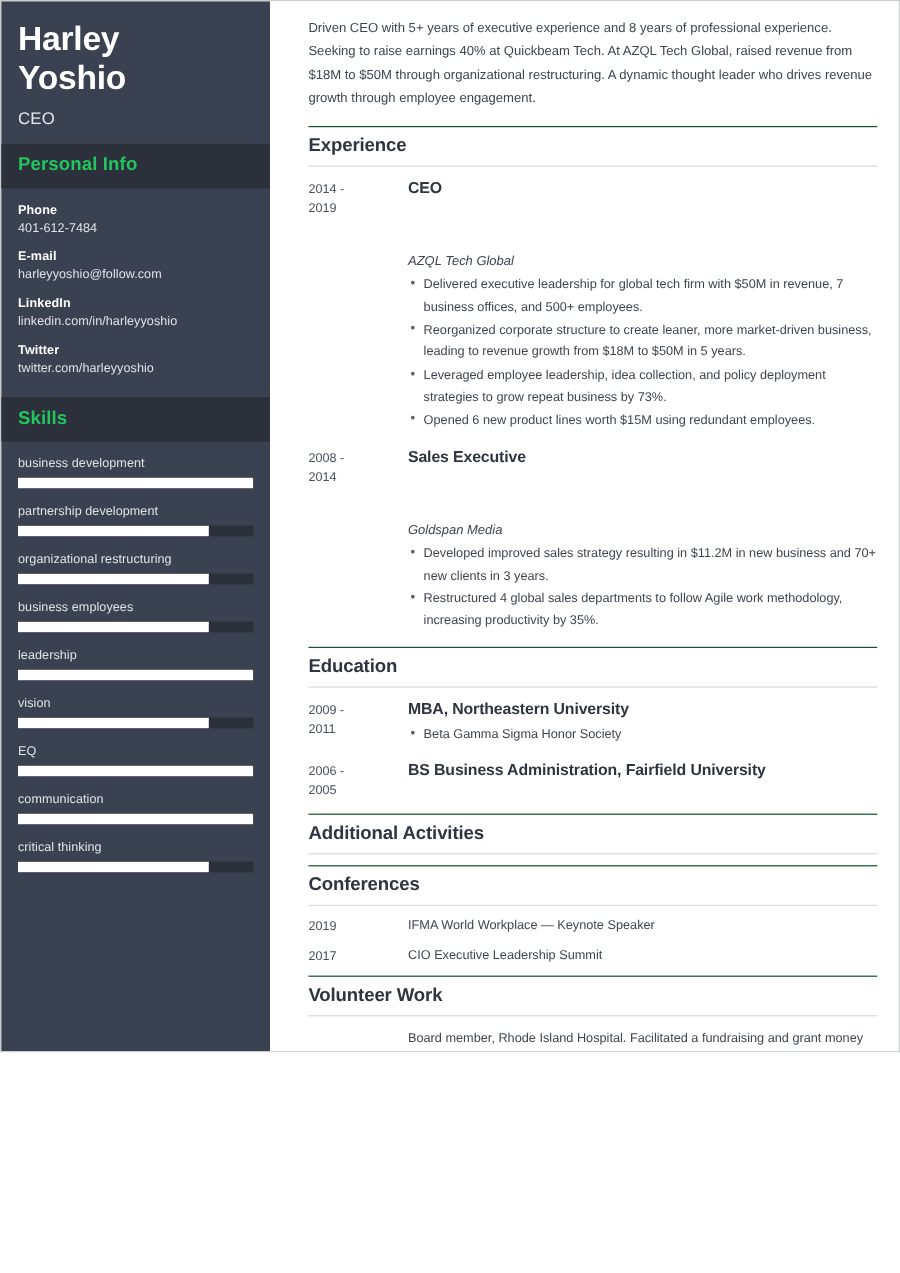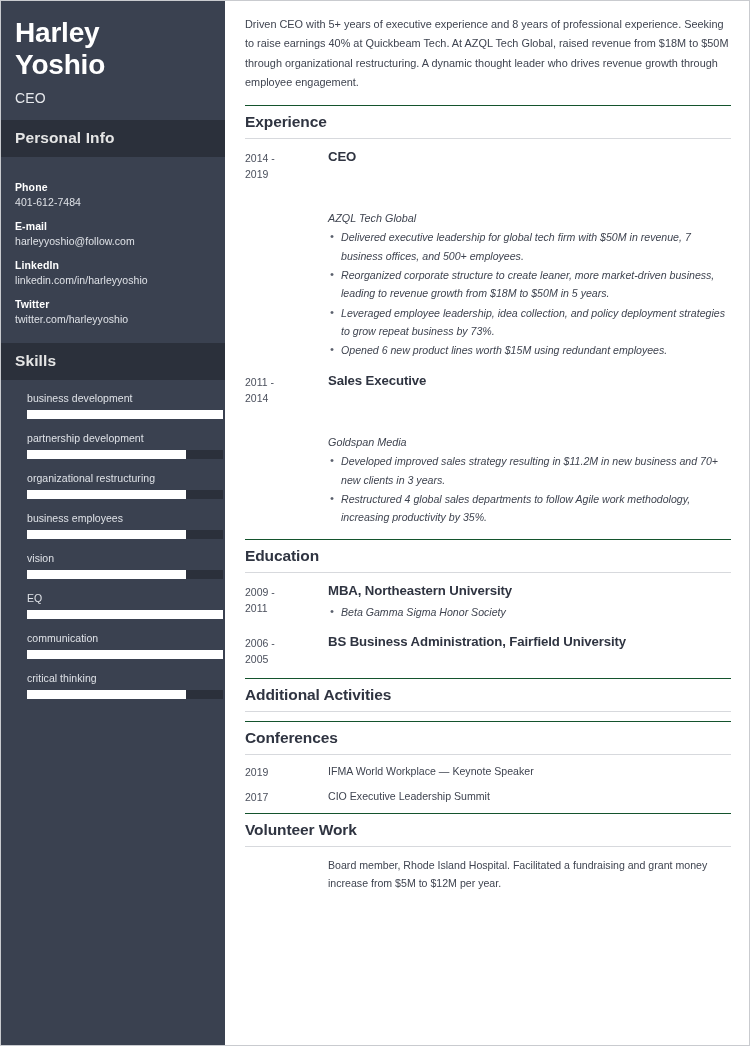--- a/index.html
+++ b/index.html
@@ -7,21 +7,21 @@
     padding: 0;
     background: #ffffff;
   }
   body {
     font-family: "Liberation Sans", sans-serif;
     -webkit-font-smoothing: antialiased;
   }
   .page {
     position: relative;
     width: 750px;
-    height: 1046px;
+    height: 877px;
     box-sizing: border-box;
     border: 1px solid #c9cbcf;
     background: #ffffff;
     overflow: hidden;
     display: flex;
   }
 
   
   .sidebar {
     width: 224px;
@@ -46,45 +46,45 @@
     font-size: 14px;
     font-weight: normal;
     color: #e6e8ec;
     letter-spacing: 0.2px;
   }
   .side-section-head {
     background: #2b303b;
     padding: 9px 14px 10px 14px;
     font-size: 15.5px;
     font-weight: bold;
-    color: #e5e5e5;
+    color: #22c55e;
     letter-spacing: 0.1px;
   }
   .side-body {
-    padding: 24px 14px 6px 14px;
+    padding: 12px 14px 6px 14px;
   }
   .contact-item {
     margin-bottom: 12px;
   }
   .contact-label {
     font-size: 10.5px;
     font-weight: bold;
     color: #ffffff;
     letter-spacing: 0.1px;
     margin-bottom: 3px;
   }
   .contact-value {
     font-size: 10.5px;
     font-weight: normal;
     color: #dfe2e7;
     letter-spacing: 0.05px;
     word-break: break-all;
   }
   .skills-body {
-    padding: 12px 14px 14px 26px;
+    padding: 12px 14px 14px 14px;
   }
   .skill {
     margin-bottom: 13px;
   }
   .skill-label {
     font-size: 10.5px;
     color: #dfe2e7;
     margin-bottom: 6px;
     letter-spacing: 0.05px;
   }
@@ -97,21 +97,21 @@
   }
   .skill-fill {
     height: 100%;
     background: #ffffff;
   }
 
   
   .main {
     flex: 1 1 auto;
     box-sizing: border-box;
-    padding: 14px 18px 0 20px;
+    padding: 14px 18px 0 32px;
     background: #ffffff;
     min-width: 0;
   }
   .summary {
     font-size: 10.9px;
     line-height: 1.78;
     color: #3f4450;
     margin: 0 0 12px 0;
     text-align: left;
   }
@@ -157,21 +157,20 @@
     font-size: 10.8px;
     font-style: italic;
     color: #3f4450;
     margin-bottom: 4px;
     margin-top: 47px;
   }
   .bullets {
     list-style: none;
     margin: 0;
     padding: 0;
-    font-style: italic;
   }
   .bullets li {
     position: relative;
     padding-left: 13px;
     font-size: 10.6px;
     line-height: 1.73;
     color: #3f4450;
     margin-bottom: 1px;
   }
   .bullets li::before {
@@ -259,20 +258,26 @@
       <div class="skill">
         <div class="skill-label">organizational restructuring</div>
         <div class="skill-track">
           <div class="skill-fill" style="width: 81%;"></div>
         </div>
       </div>
       <div class="skill">
         <div class="skill-label">business employees</div>
         <div class="skill-track">
           <div class="skill-fill" style="width: 81%;"></div>
+        </div>
+      </div>
+      <div class="skill">
+        <div class="skill-label">leadership</div>
+        <div class="skill-track">
+          <div class="skill-fill" style="width: 100%;"></div>
         </div>
       </div>
       <div class="skill">
         <div class="skill-label">vision</div>
         <div class="skill-track">
           <div class="skill-fill" style="width: 81%;"></div>
         </div>
       </div>
       <div class="skill">
         <div class="skill-label">EQ</div>
@@ -315,21 +320,21 @@
             <li>Delivered executive leadership for global tech firm with $50M in revenue, 7 business offices, and 500+ employees.</li>
             <li>Reorganized corporate structure to create leaner, more market-driven business, leading to revenue growth from $18M to $50M in 5 years.</li>
             <li>Leveraged employee leadership, idea collection, and policy deployment strategies to grow repeat business by 73%.</li>
             <li>Opened 6 new product lines worth $15M using redundant employees.</li>
           </ul>
         </div>
       </div>
 
       <div class="entry">
         <div class="entry-date">
-          <span>2011 -</span><br>
+          <span>2008 -</span><br>
           <span>2014</span>
         </div>
         <div class="entry-body">
           <div class="entry-title">Sales Executive</div>
           <div class="entry-org">Goldspan Media</div>
           <ul class="bullets">
             <li>Developed improved sales strategy resulting in $11.2M in new business and 70+ new clients in 3 years.</li>
             <li>Restructured 4 global sales departments to follow Agile work methodology, increasing productivity by 35%.</li>
           </ul>
         </div>

